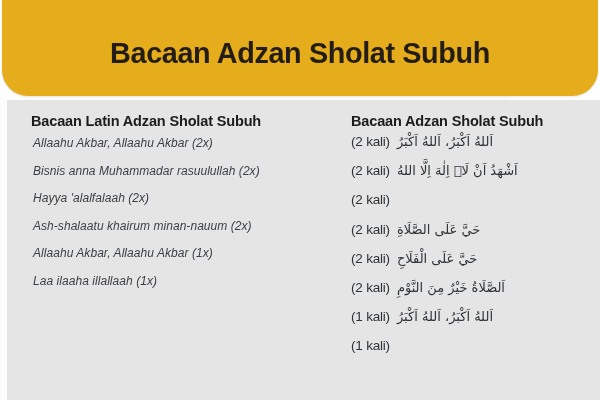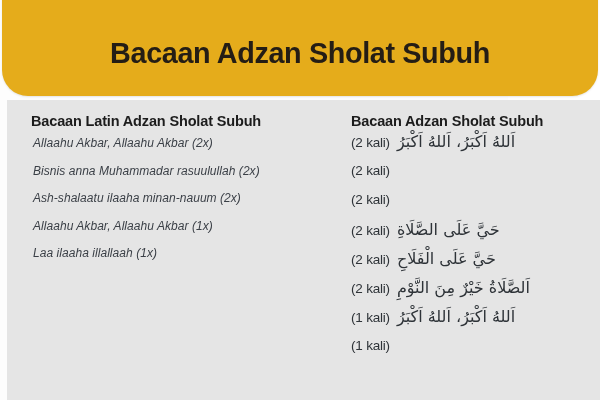--- a/index.html
+++ b/index.html
@@ -112,21 +112,21 @@
   }
   .kali {
     font-size: 13.5px;
     line-height: 15px;
     color: #2e3338;
     font-family: "Liberation Sans", sans-serif;
     letter-spacing: -0.2px;
     flex: 0 0 auto;
   }
   .arabic {
-    font-size: 16px;
+    font-size: 13px;
     line-height: 16px;
     color: #2e3338;
     direction: rtl;
     unicode-bidi: bidi-override;
     font-family: "DejaVu Sans", "Liberation Sans", sans-serif;
     margin-left: 7px;
     flex: 0 0 auto;
   }
   
   #watermark {
@@ -176,35 +176,37 @@
     <div id="banner-title">Bacaan Adzan Sholat Subuh</div>
   </div>
 
   <div id="content">
 
     <div class="col" id="col-latin">
       <div class="col-heading">Bacaan Latin Adzan Sholat Subuh</div>
       <ul id="latin-list">
         <li>Allaahu Akbar, Allaahu Akbar (2x)</li>
         <li>Bisnis anna Muhammadar rasuulullah (2x)</li>
-        <li>Ash-shalaatu ilaaha minan-nauum (2x)</li>
+        <li>Hayya 'alalfalaah (2x)</li>
+        <li>Ash-shalaatu khairum minan-nauum (2x)</li>
         <li>Allaahu Akbar, Allaahu Akbar (1x)</li>
         <li>Laa ilaaha illallaah (1x)</li>
       </ul>
     </div>
 
     <div class="col" id="col-arab">
       <div class="col-heading">Bacaan Adzan Sholat Subuh</div>
       <ul id="arab-list">
         <li>
           <span class="kali">(2 kali)</span>
           <span class="arabic">اَللهُ اَكْبَرُ، اَللهُ اَكْبَرُ</span>
         </li>
         <li>
           <span class="kali">(2 kali)</span>
+          <span class="arabic">اَشْهَدُ اَنْ لَاۤ اِلٰهَ اِلَّا اللهُ</span>
         </li>
         <li>
           <span class="kali">(2 kali)</span>
         </li>
         <li>
           <span class="kali">(2 kali)</span>
           <span class="arabic">حَيَّ عَلَى الصَّلَاةِ</span>
         </li>
         <li>
           <span class="kali">(2 kali)</span>

